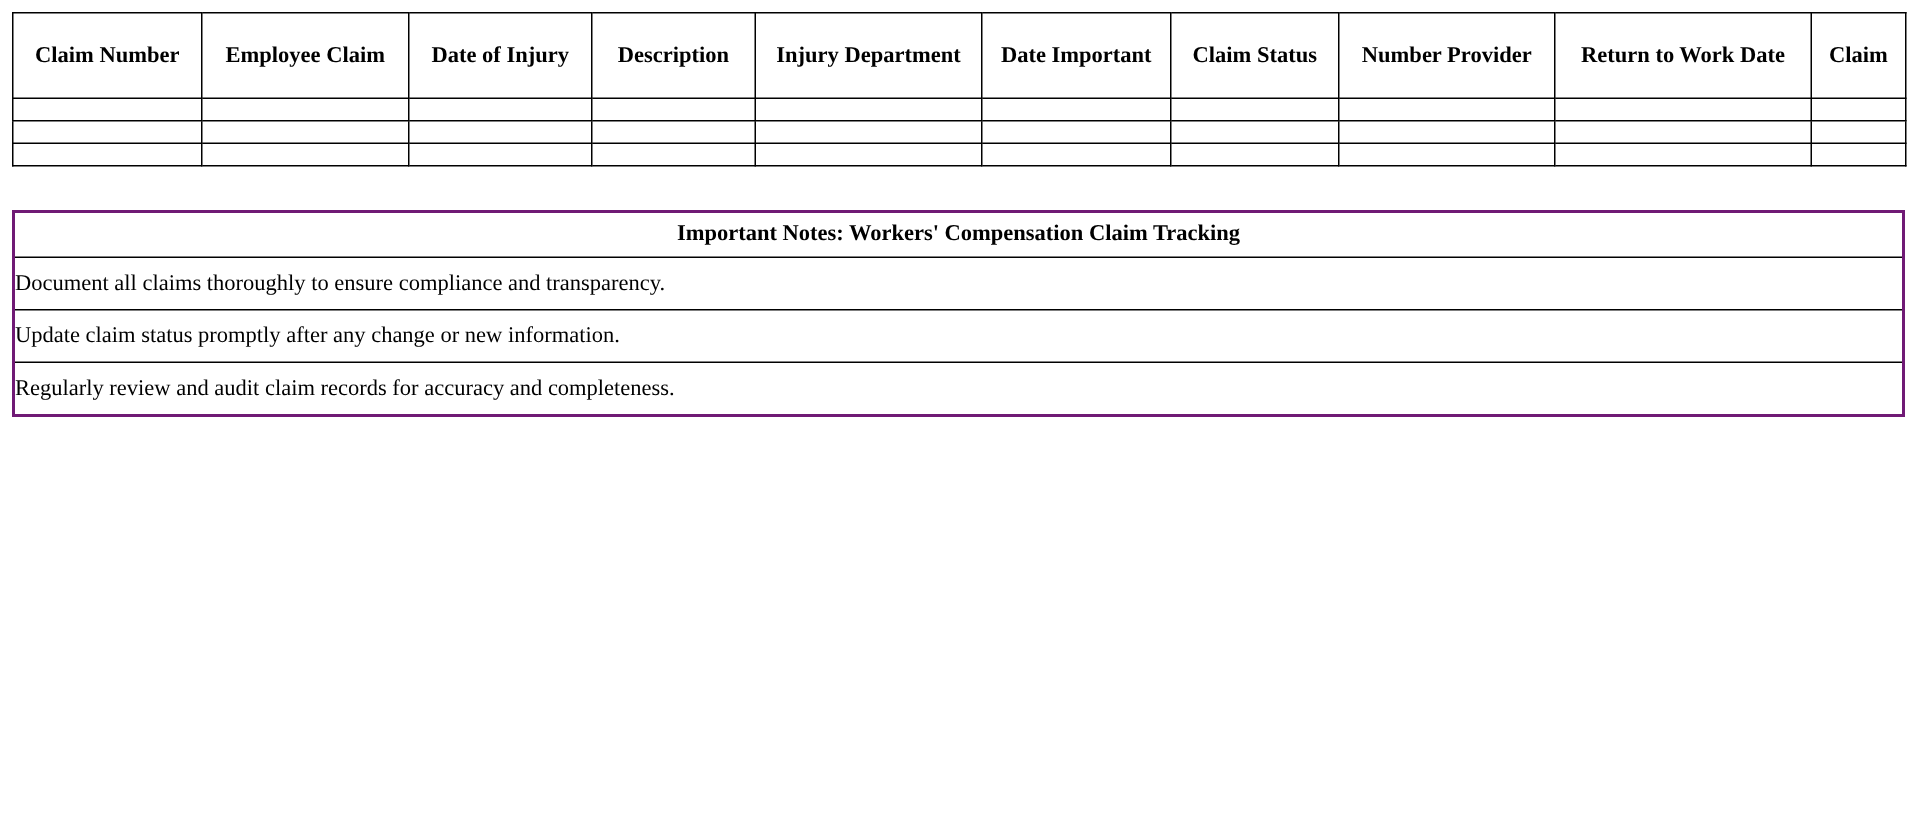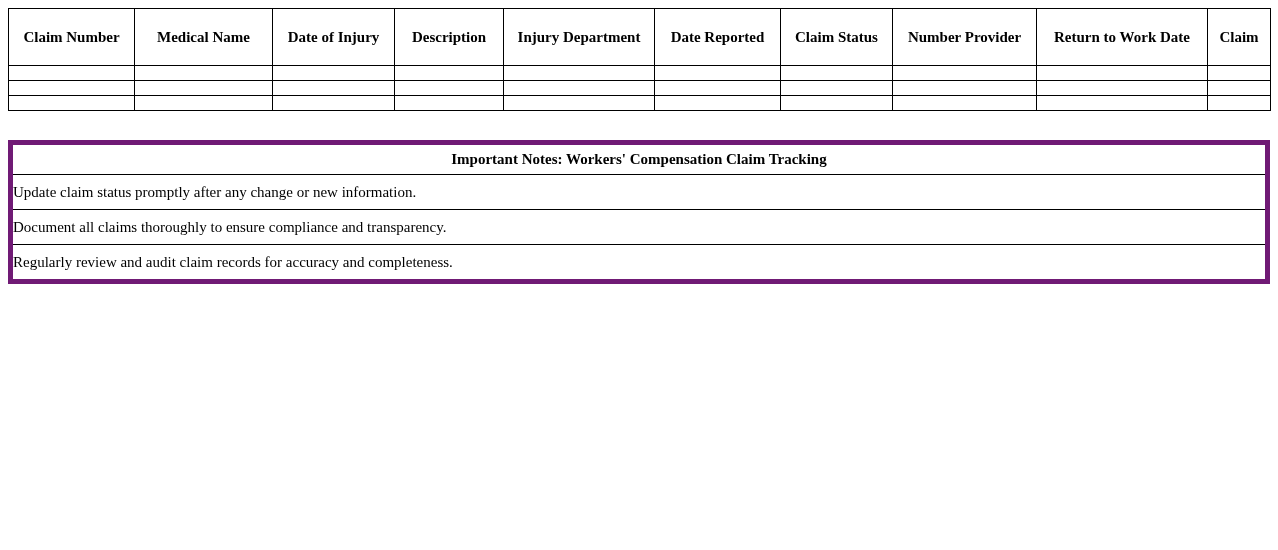--- a/index.html
+++ b/index.html
@@ -59,21 +59,21 @@
   .notes-wrap {
     position: absolute;
     left: 8px;
     top: 140px;
     width: 1262px;
   }
   table.notes-table {
     border-collapse: collapse;
     table-layout: fixed;
     width: 1262px;
-    border: 5px solid #701a75;
+    border: 2px solid #701a75;
   }
   table.notes-table td {
     border: 1px solid #000000;
     padding: 0;
   }
   td.notes-title {
     font-weight: bold;
     font-size: 15px;
     text-align: center;
     vertical-align: middle;
@@ -104,25 +104,25 @@
         <col style="width:151px">
         <col style="width:126px">
         <col style="width:112px">
         <col style="width:144px">
         <col style="width:171px">
         <col style="width:63px">
       </colgroup>
       <thead>
         <tr>
           <th>Claim Number</th>
-          <th>Medical Name</th>
+          <th>Employee Claim</th>
           <th>Date of Injury</th>
           <th>Description</th>
           <th>Injury Department</th>
-          <th>Date Reported</th>
+          <th>Date Important</th>
           <th>Claim Status</th>
           <th>Number Provider</th>
           <th>Return to Work Date</th>
           <th>Claim</th>
         </tr>
       </thead>
       <tbody>
         <tr>
           <td class="data-cell"></td>
           <td class="data-cell"></td>
@@ -163,24 +163,24 @@
     </table>
   </div>
 
   <div class="notes-wrap">
     <table class="notes-table">
       <tbody>
         <tr>
           <td class="notes-title">Important Notes: Workers' Compensation Claim Tracking</td>
         </tr>
         <tr>
-          <td class="note-row">Update claim status promptly after any change or new information.</td>
+          <td class="note-row">Document all claims thoroughly to ensure compliance and transparency.</td>
         </tr>
         <tr>
-          <td class="note-row">Document all claims thoroughly to ensure compliance and transparency.</td>
+          <td class="note-row">Update claim status promptly after any change or new information.</td>
         </tr>
         <tr>
           <td class="note-row">Regularly review and audit claim records for accuracy and completeness.</td>
         </tr>
       </tbody>
     </table>
   </div>
 
 </div>
 

